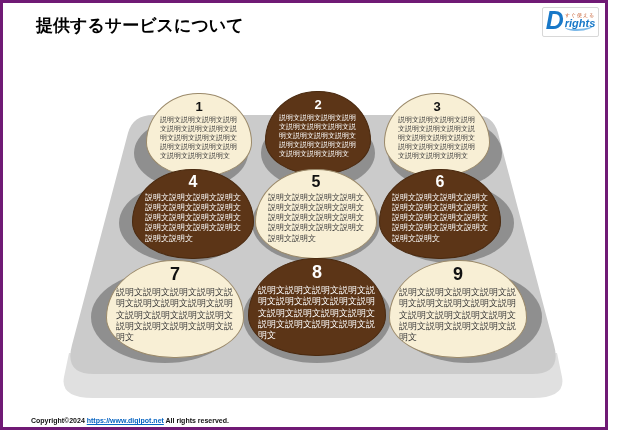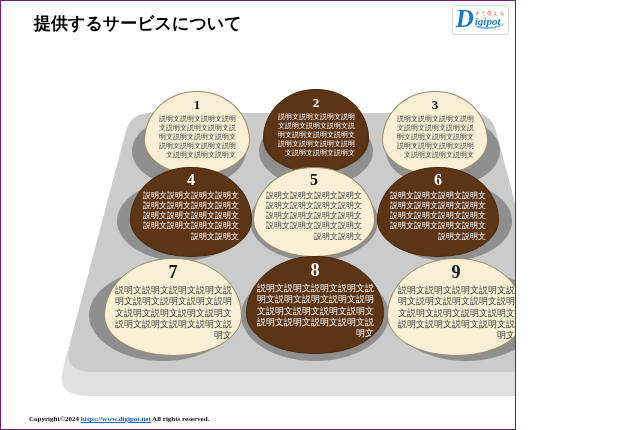--- a/index.html
+++ b/index.html
@@ -3,22 +3,22 @@
 <meta charset="utf-8">
 <style>
   :root{
     --cream:#F8EFD5; --cream-border:#9B8A6B;
     --brown:#5C3517; --brown-border:#4A2A10;
     --socket:#8F8F8F; --tray:#CBCBCB; --tray-side:#E0E0E0;
     --link-blue:#0563C1; --logo-blue:#1878C8; --tagline-red:#C05020;
   }
   *{margin:0;padding:0;box-sizing:border-box;}
   body{background:#fff;font-family:"Liberation Sans","DejaVu Sans",sans-serif;}
-  .slide{position:relative;width:516px;height:430px;background:#fff;
-         border:1px solid #701a75;overflow:hidden;font-family:Liberation Serif, serif;}
+  .slide{position:relative;width:608px;height:430px;background:#fff;
+         border:3px solid #701a75;overflow:hidden;}
   .title{position:absolute;left:33px;top:11px;font-size:17px;font-weight:bold;
          color:#000;letter-spacing:0;}
   .description{position:absolute;left:40px;top:39px;width:550px;font-size:9.5px;
          line-height:1.35;color:#1a1a1a;word-break:break-all;}
   
   .logo{position:absolute;top:4px;right:6px;width:57px;height:30px;background:#fff;
         border:1px solid #d8d8d8;display:flex;align-items:center;justify-content:center;
         gap:1px;border-radius:2px;}
   .logo-d{font-size:25px;font-weight:bold;font-style:italic;color:var(--logo-blue);
         line-height:1;margin-top:-3px;}
@@ -27,21 +27,21 @@
   .logo-rest{font-size:11px;font-weight:bold;font-style:italic;color:var(--logo-blue);
         border-bottom:2px solid #7db9e8;border-radius:0 0 60% 30%;}
   
   .tray-svg{position:absolute;left:0;top:0;z-index:1;}
   
   .dome{position:absolute;overflow:hidden;}
   .cream{background:var(--cream);border:1px solid var(--cream-border);color:#3b3b3b;}
   .brown{background:var(--brown);border:1px solid var(--brown-border);color:#fff;}
   .num{font-weight:bold;text-align:center;display:block;}
   .cream .num{color:#111;}
-  .txt{display:block;text-align:right;word-break:break-all;}
+  .txt{display:block;text-align:left;word-break:break-all;}
   .r1{width:106px;height:84px;border-radius:50%/60% 60% 42% 42%;z-index:2;}
   .r1 .num{font-size:13px;margin-top:5px;}
   .r1 .txt{font-size:7px;line-height:1.28;padding:2px 13px 0 13px;}
   .r2{width:122px;height:90px;border-radius:50%/60% 60% 42% 42%;z-index:3;}
   .r2 .num{font-size:16px;margin-top:3px;}
   .r2 .txt{font-size:8px;line-height:1.27;padding:2px 12px 0 12px;}
   .r3{width:138px;height:98px;border-radius:50%/60% 60% 42% 42%;z-index:4;}
   .r3 .num{font-size:18px;margin-top:3px;}
   .r3 .txt{font-size:9px;line-height:1.25;padding:2px 9px 0 9px;}
   .d1{left:143px;top:90px;}  .d2{left:262px;top:88px;}  .d3{left:381px;top:90px;}
@@ -55,21 +55,21 @@
 <body>
 
 <div class="slide">
 
   <div class="title">提供するサービスについて</div>
 
   <div class="logo">
     <span class="logo-d">D</span>
     <span class="logo-col">
       <span class="logo-tagline">すぐ使える</span>
-      <span class="logo-rest">igipot</span>
+      <span class="logo-rest">rights</span>
     </span>
   </div>
 
   <svg class="tray-svg" width="620" height="430" viewBox="0 0 620 430">
     <path fill="var(--tray-side)" d="M 66 350 L 61 374 Q 57 395 90 395 L 530 395 Q 563 395 559 374 L 554 350 Z"></path>
     <path fill="var(--tray)" d="M 150 112 L 472 112 Q 490 112 495 130 L 551 342 Q 559 371 529 371 L 91 371 Q 61 371 69 342 L 125 130 Q 130 112 150 112 Z"></path>
     <ellipse fill="var(--socket)" cx="188" cy="150" rx="57" ry="36"></ellipse>
     <ellipse fill="var(--socket)" cx="315" cy="150" rx="57" ry="36"></ellipse>
     <ellipse fill="var(--socket)" cx="442" cy="150" rx="57" ry="36"></ellipse>
     <ellipse fill="var(--socket)" cx="180" cy="220" rx="64" ry="40"></ellipse>

